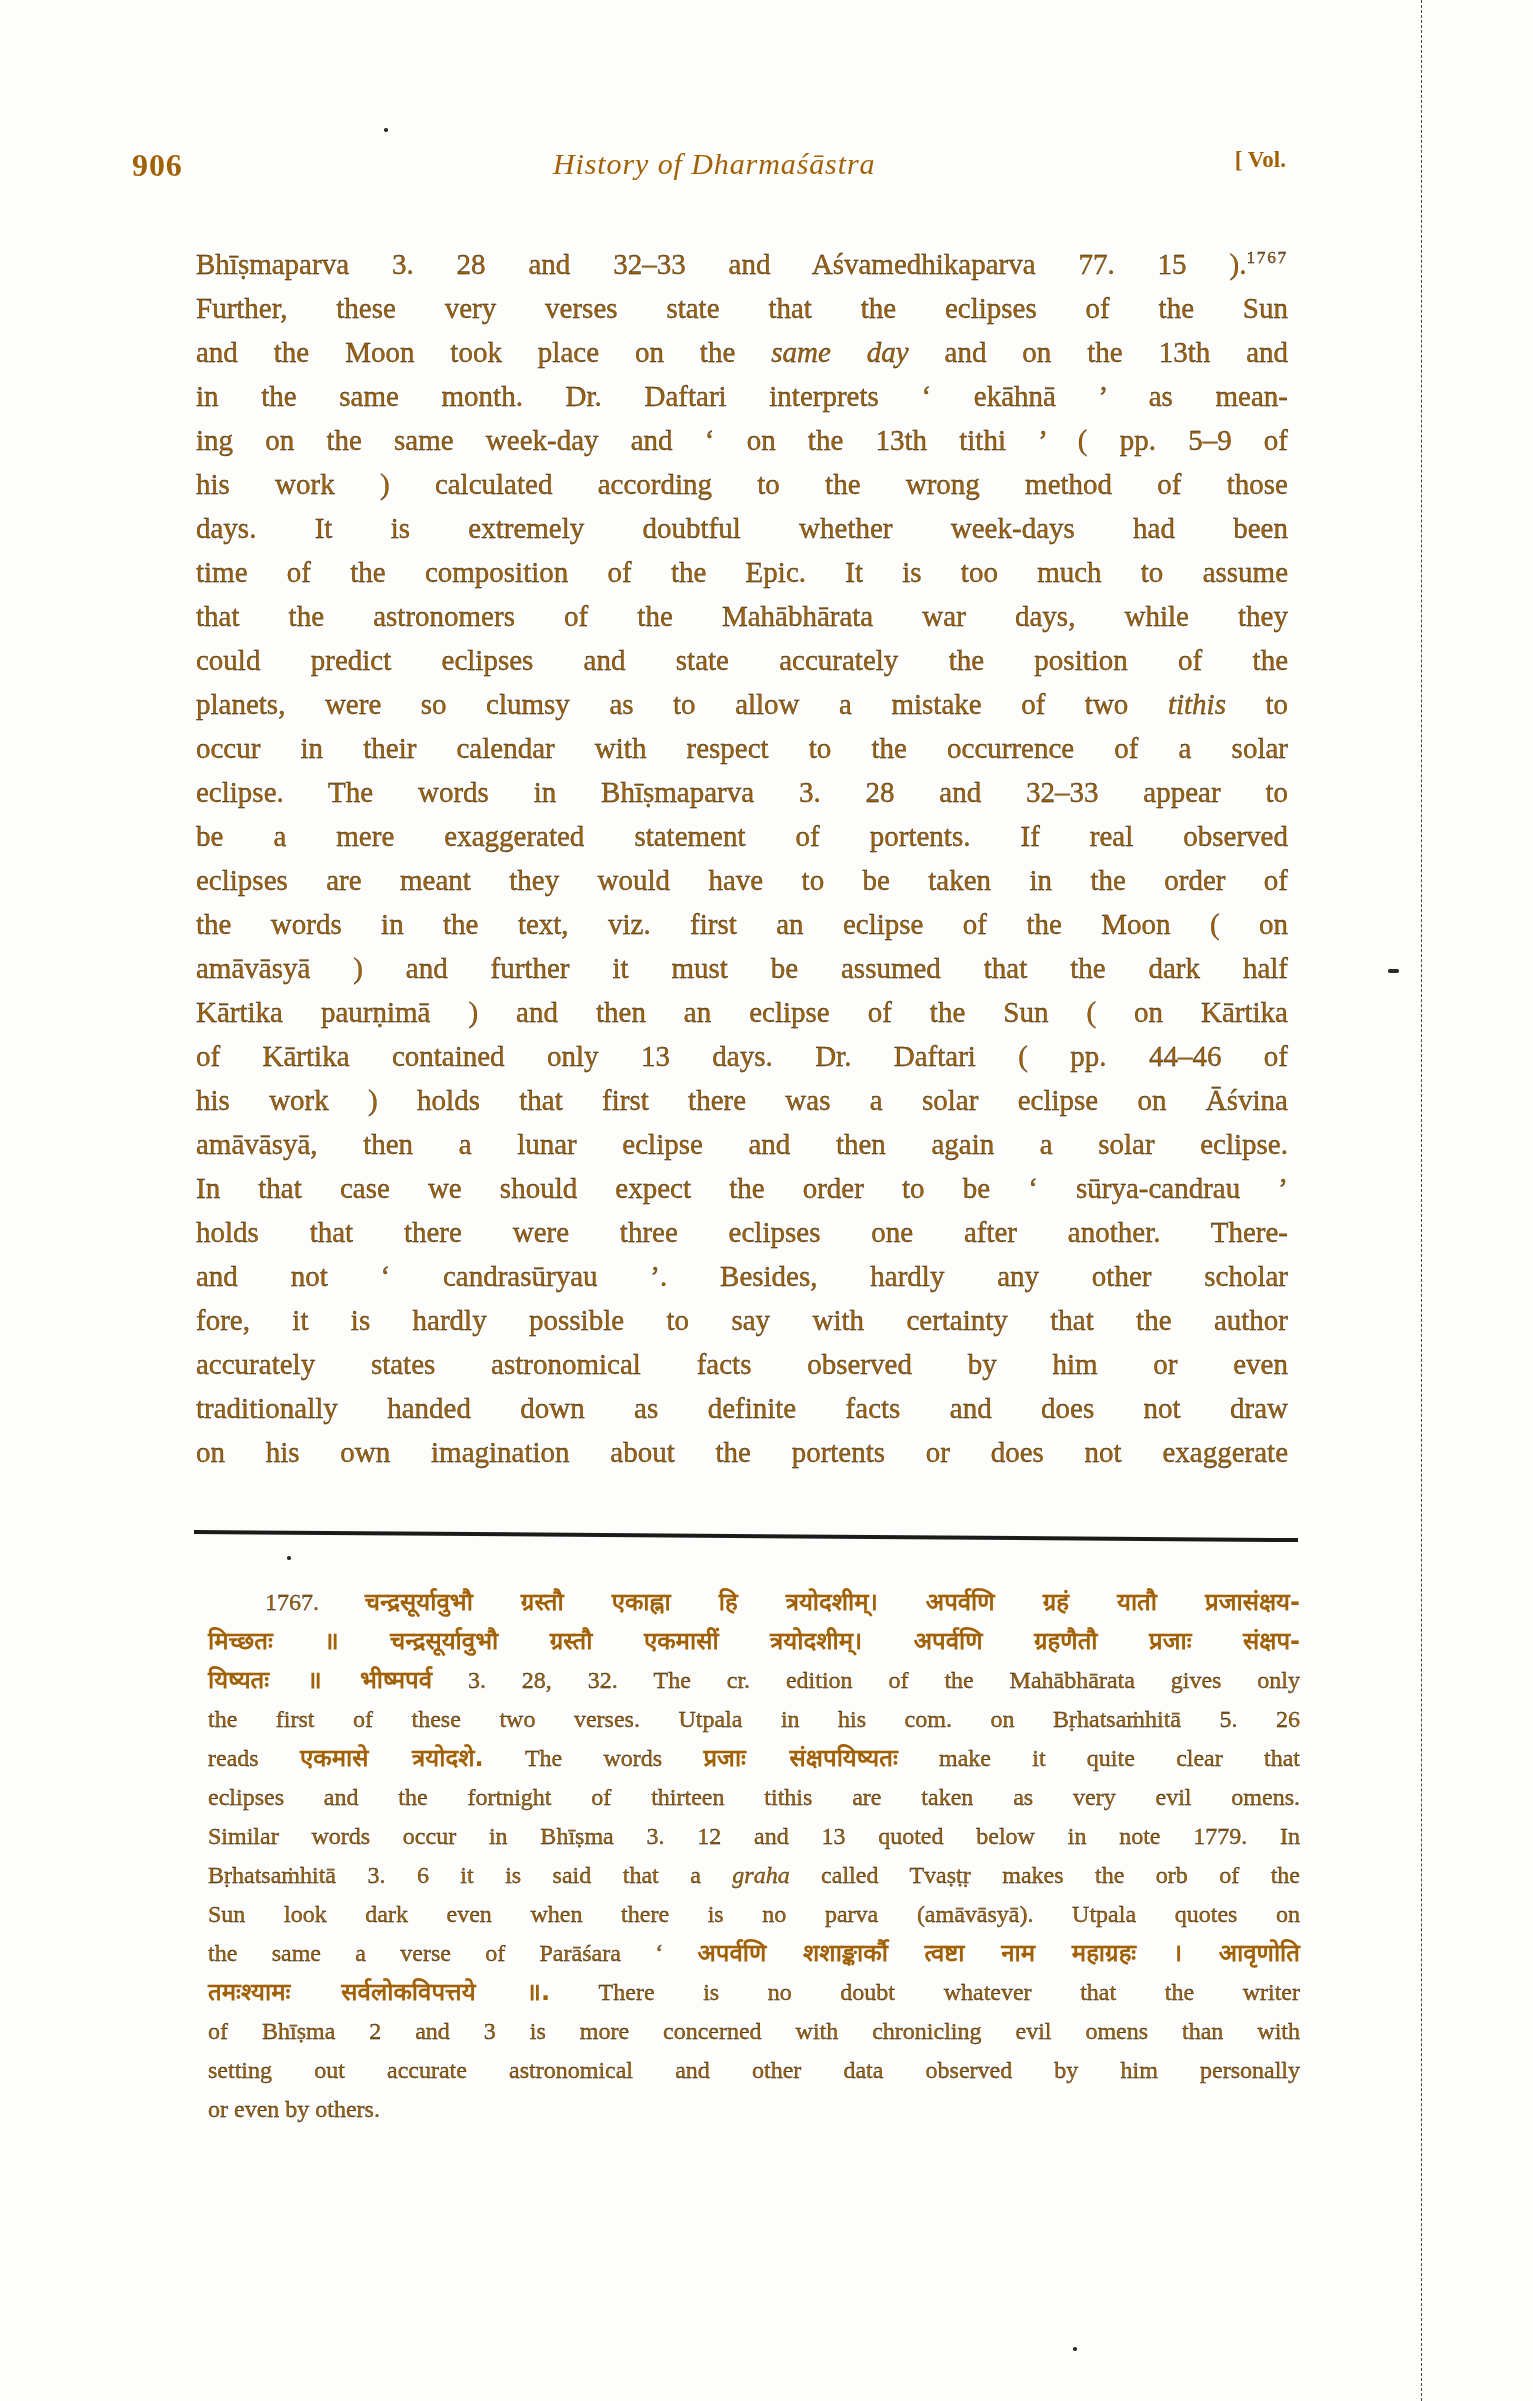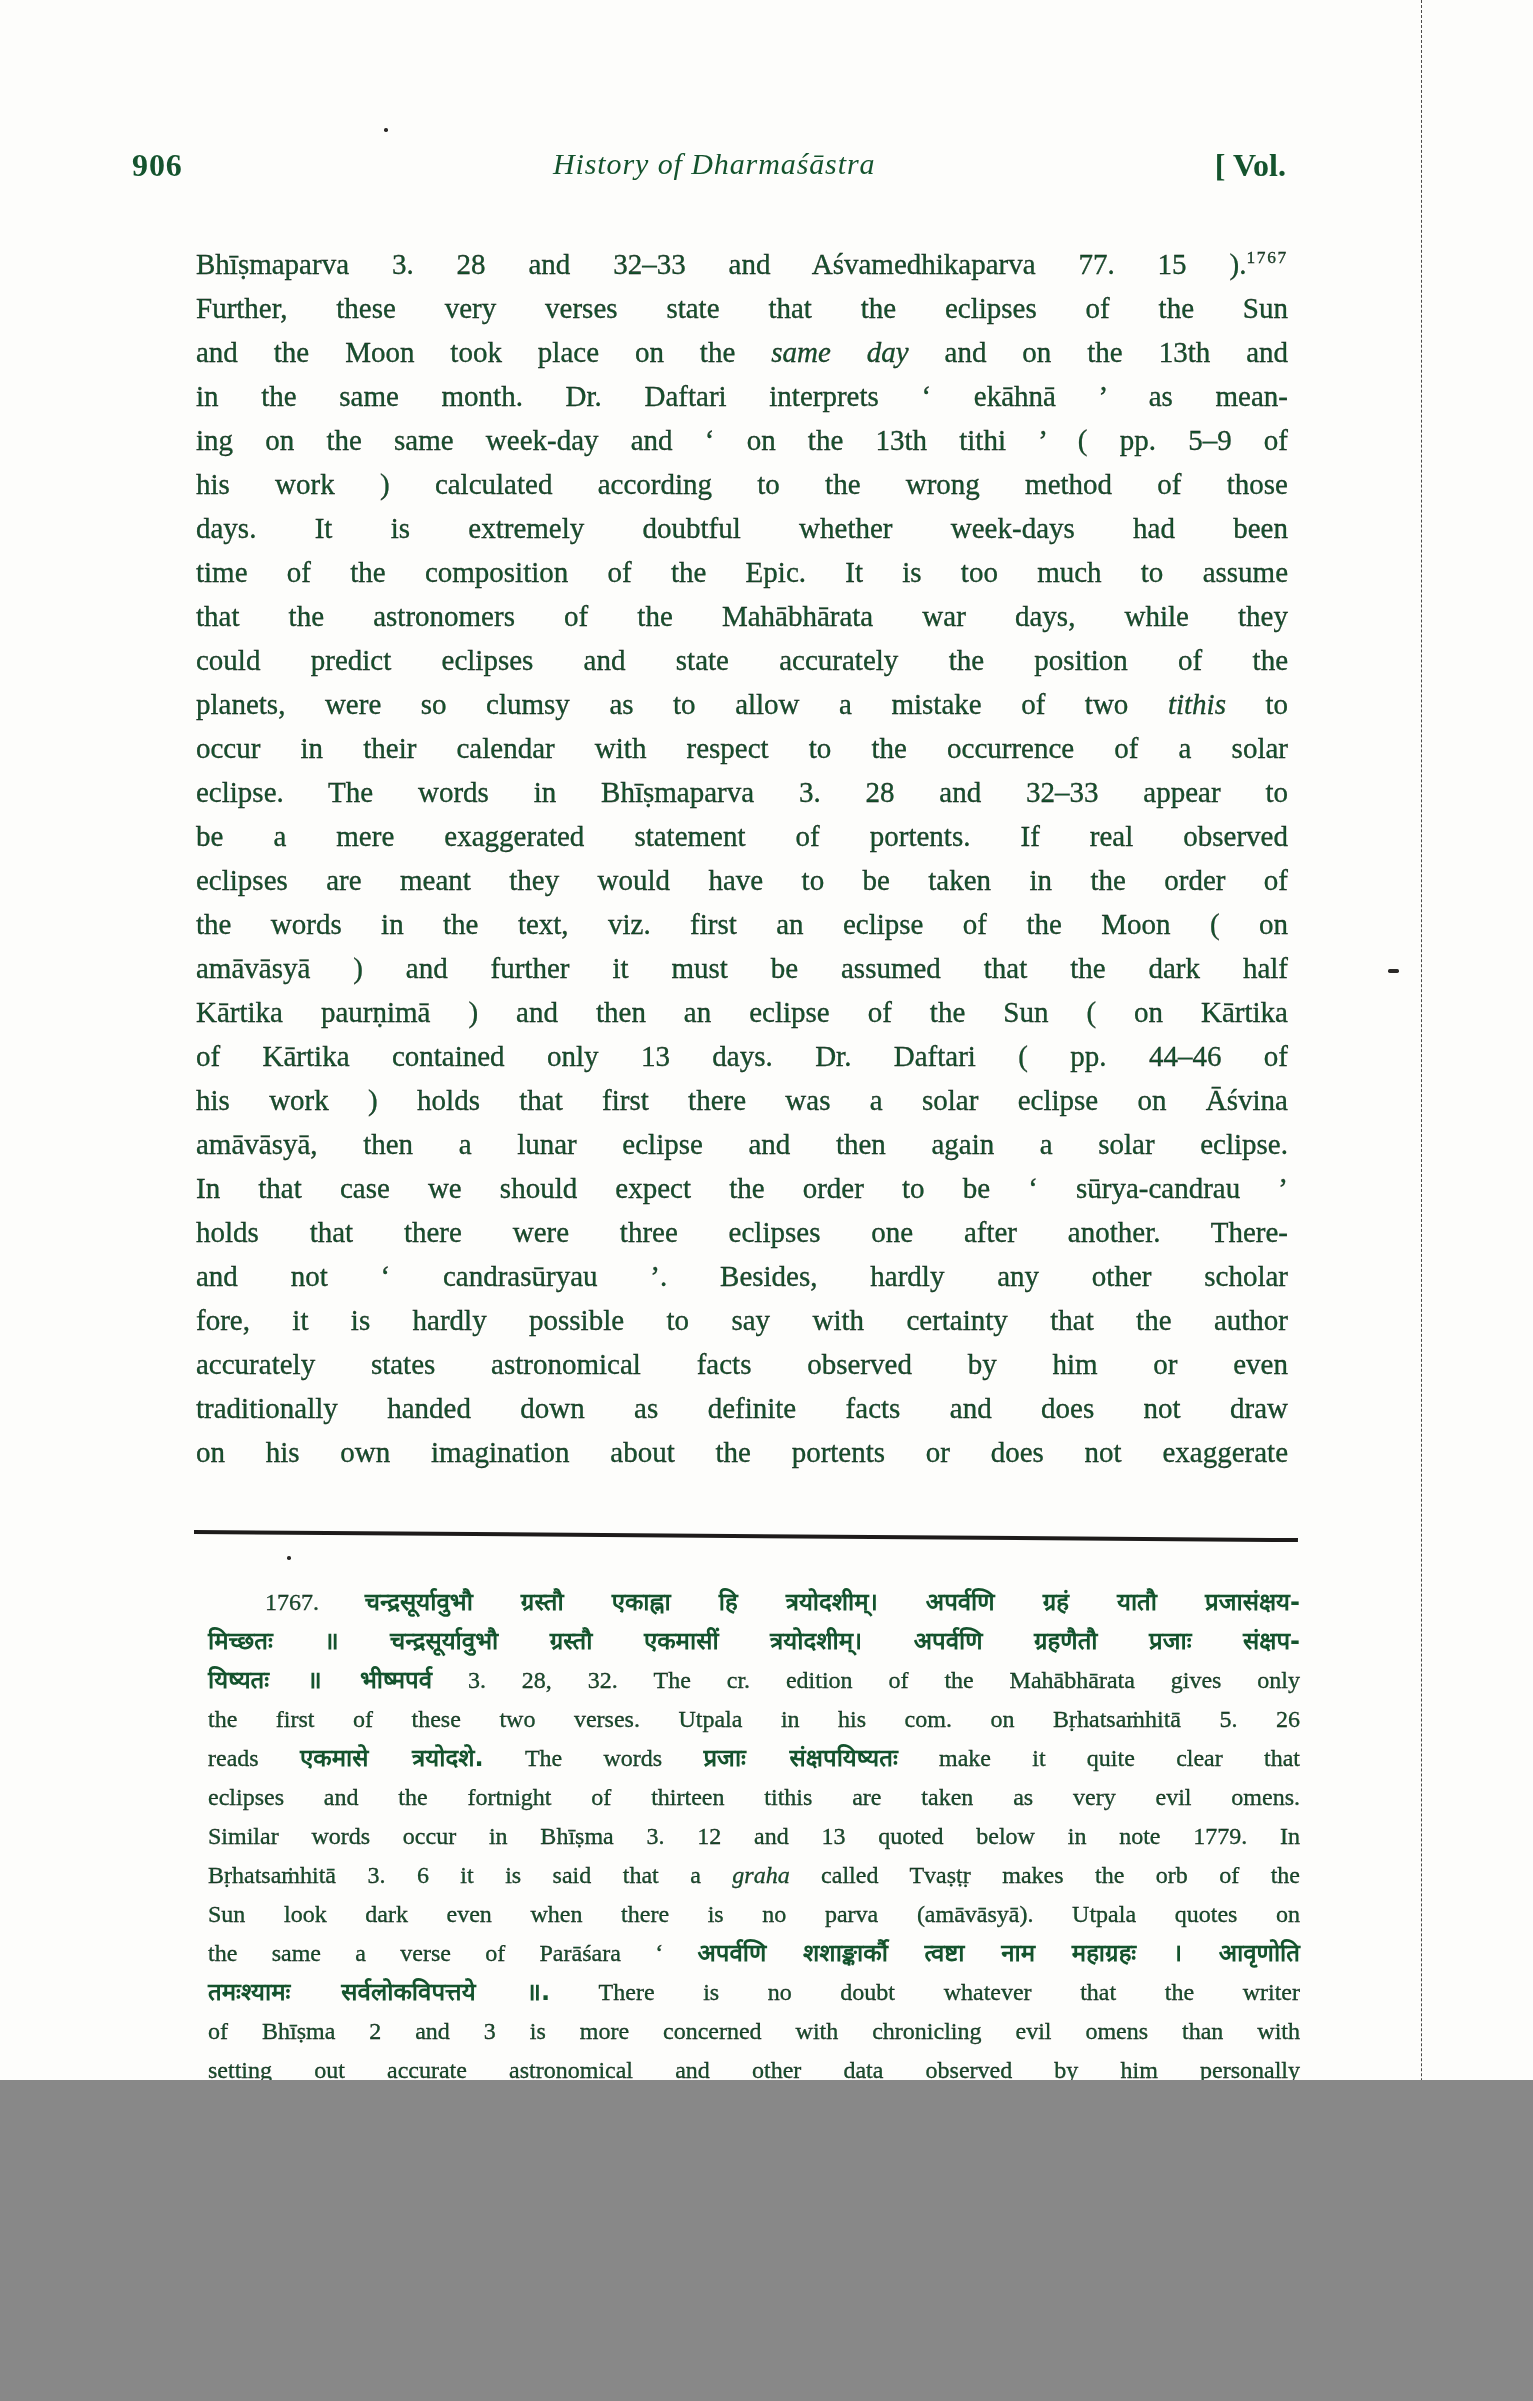--- a/index.html
+++ b/index.html
@@ -1,28 +1,28 @@
 <!DOCTYPE html>
 <html style="font-size:14px"><head>
 <meta charset="utf-8">
 <style>
   html,body{margin:0;padding:0;background:#888;}
   .page{
     position:relative;
-    width:1533px;height:2080px;
+    width:1533px;height:2401px;
     background:#fdfdfb;
     overflow:hidden;
-    color:#14532d;
+    color:#a16207;
     font-family:"Liberation Serif","DejaVu Serif",serif;
   }
   
   .header{position:absolute;left:132px;top:147px;width:1154px;height:45px;}
   .page-num{position:absolute;left:0;top:0;font-size:32px;font-weight:bold;letter-spacing:0.9px;}
   .running-title{position:absolute;left:421px;top:0;font-size:30px;font-style:italic;letter-spacing:0.9px;white-space:nowrap;}
-  .volume-marker{position:absolute;right:0;top:0;font-size:32px;font-weight:bold;white-space:nowrap;}
+  .volume-marker{position:absolute;right:0;top:0;font-size:23px;font-weight:bold;white-space:nowrap;}
   
   .main-text{
     position:absolute;left:196px;top:235px;width:1092px;
     font-size:29px;line-height:44px;
   }
   .tline{
     text-align:justify;
     text-align-last:justify;
     white-space:normal;
     -webkit-text-stroke:0.3px #171514;

